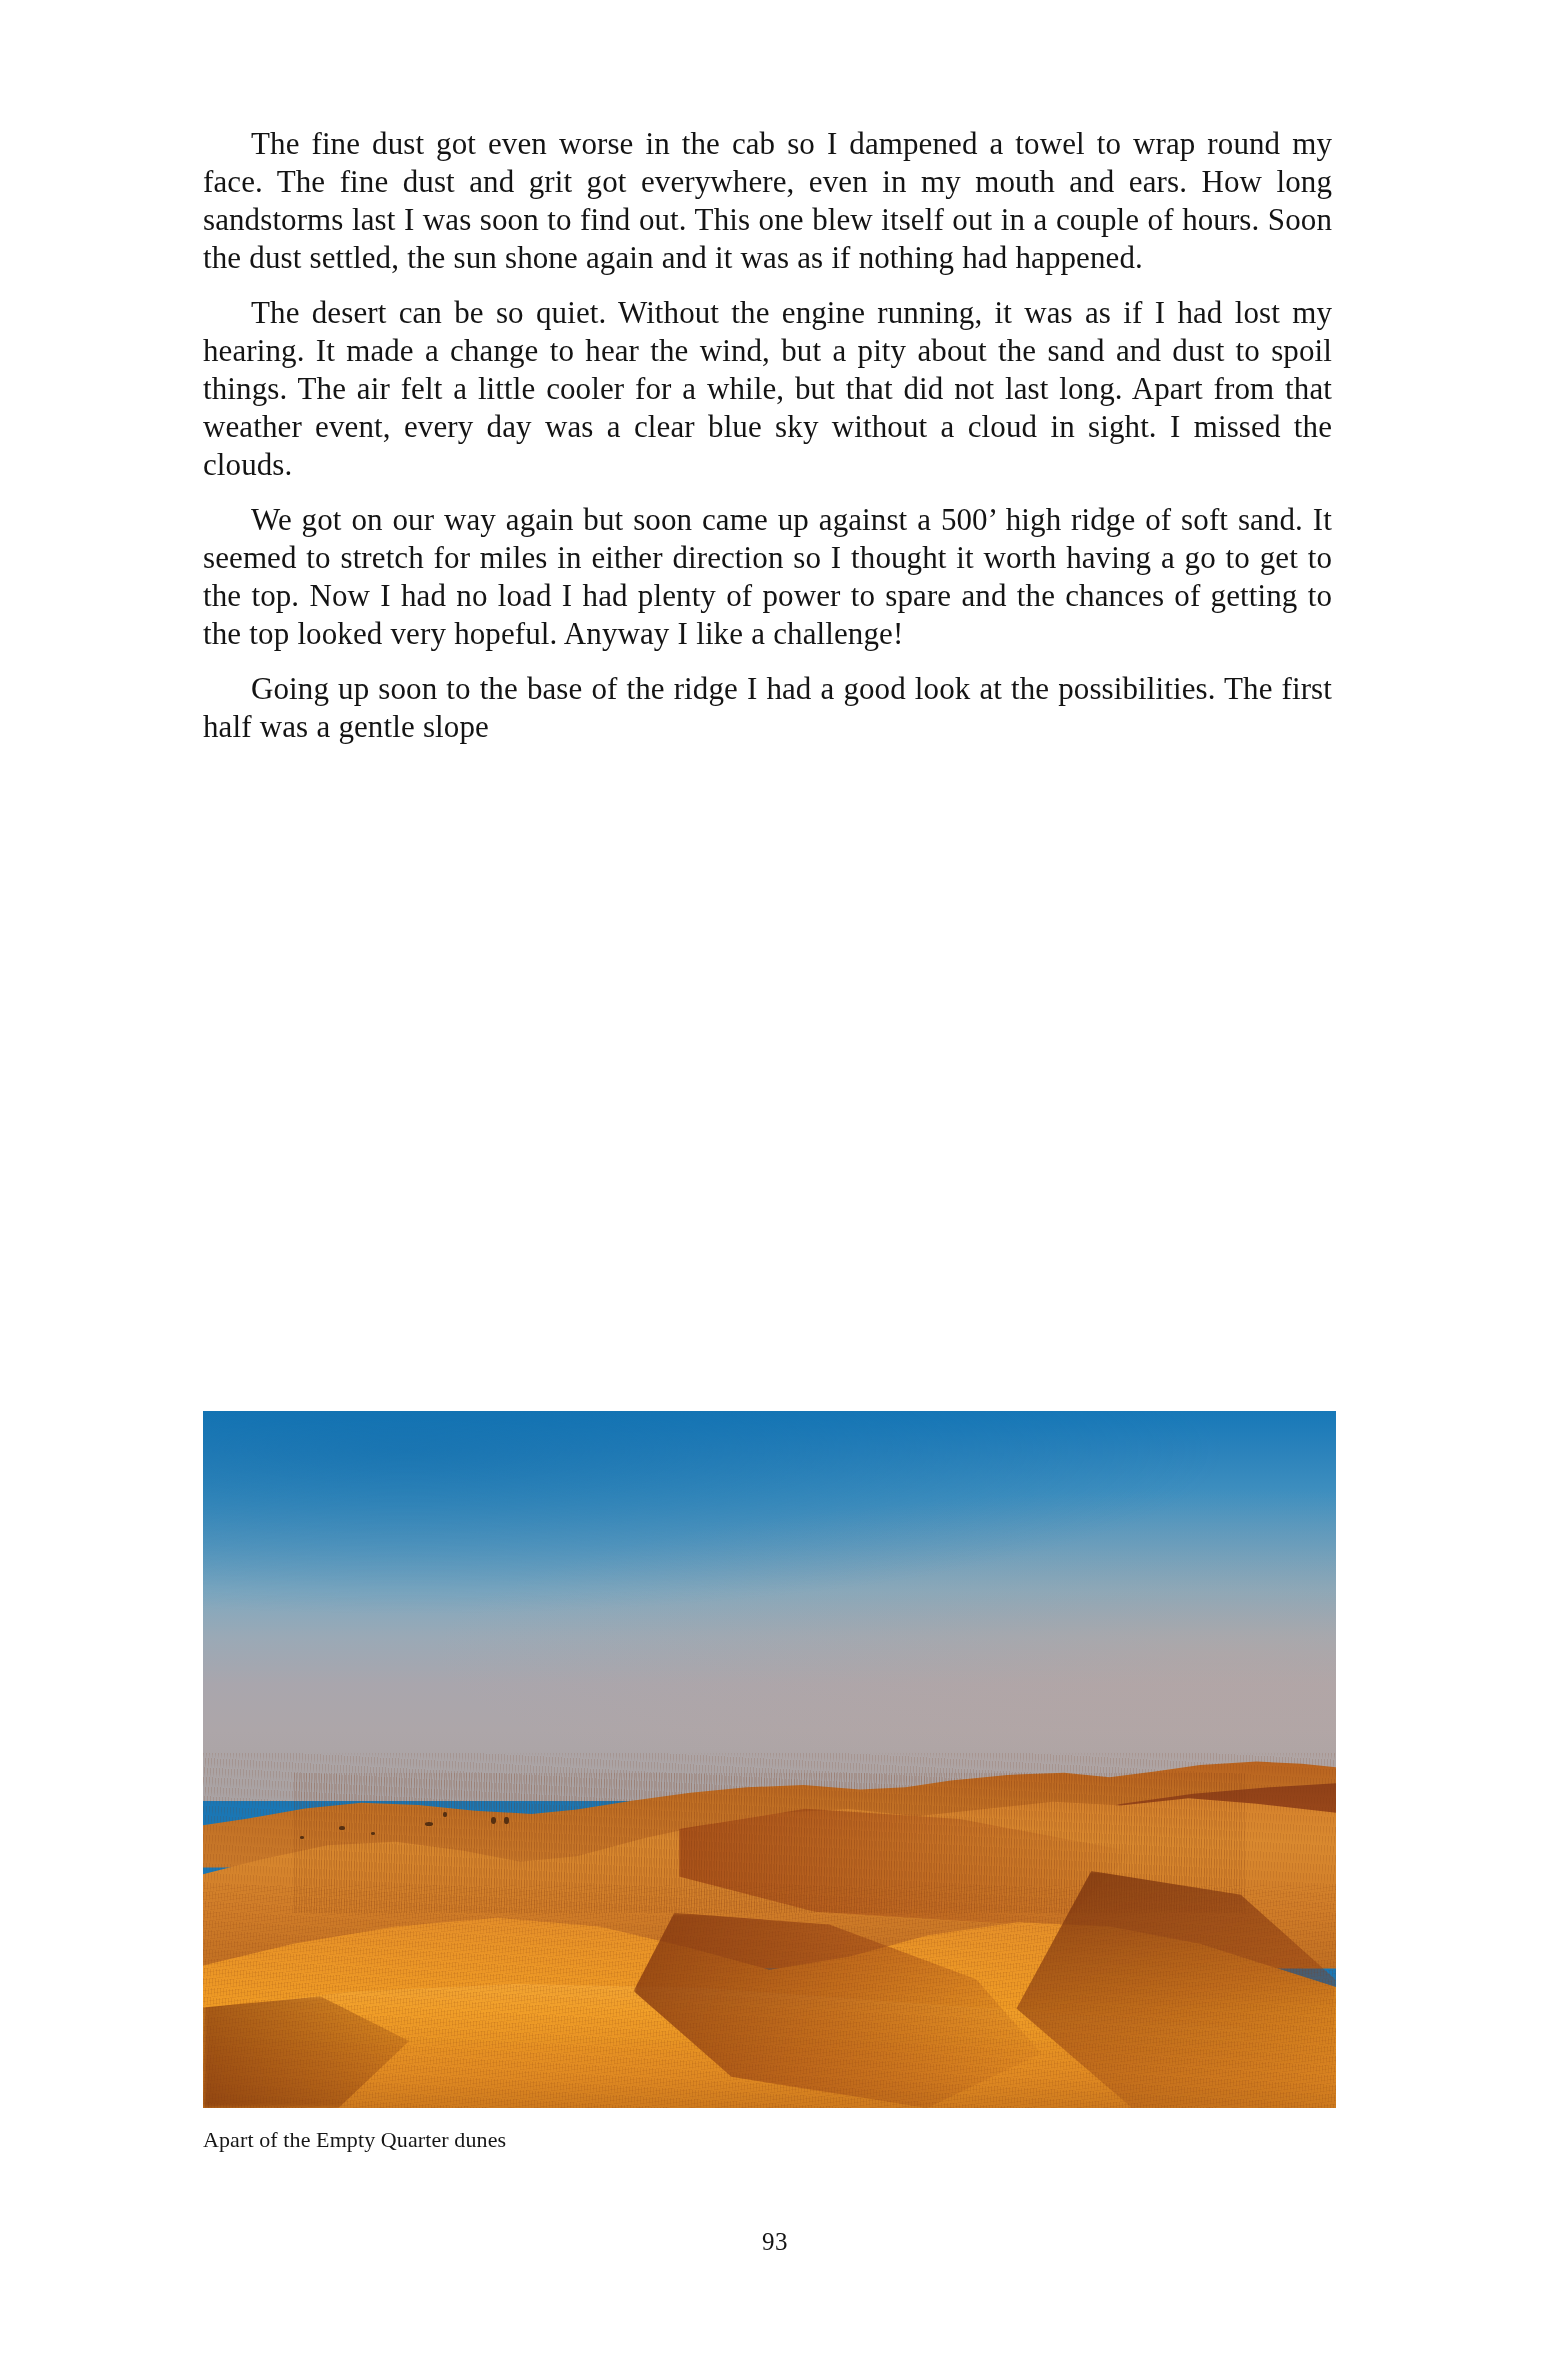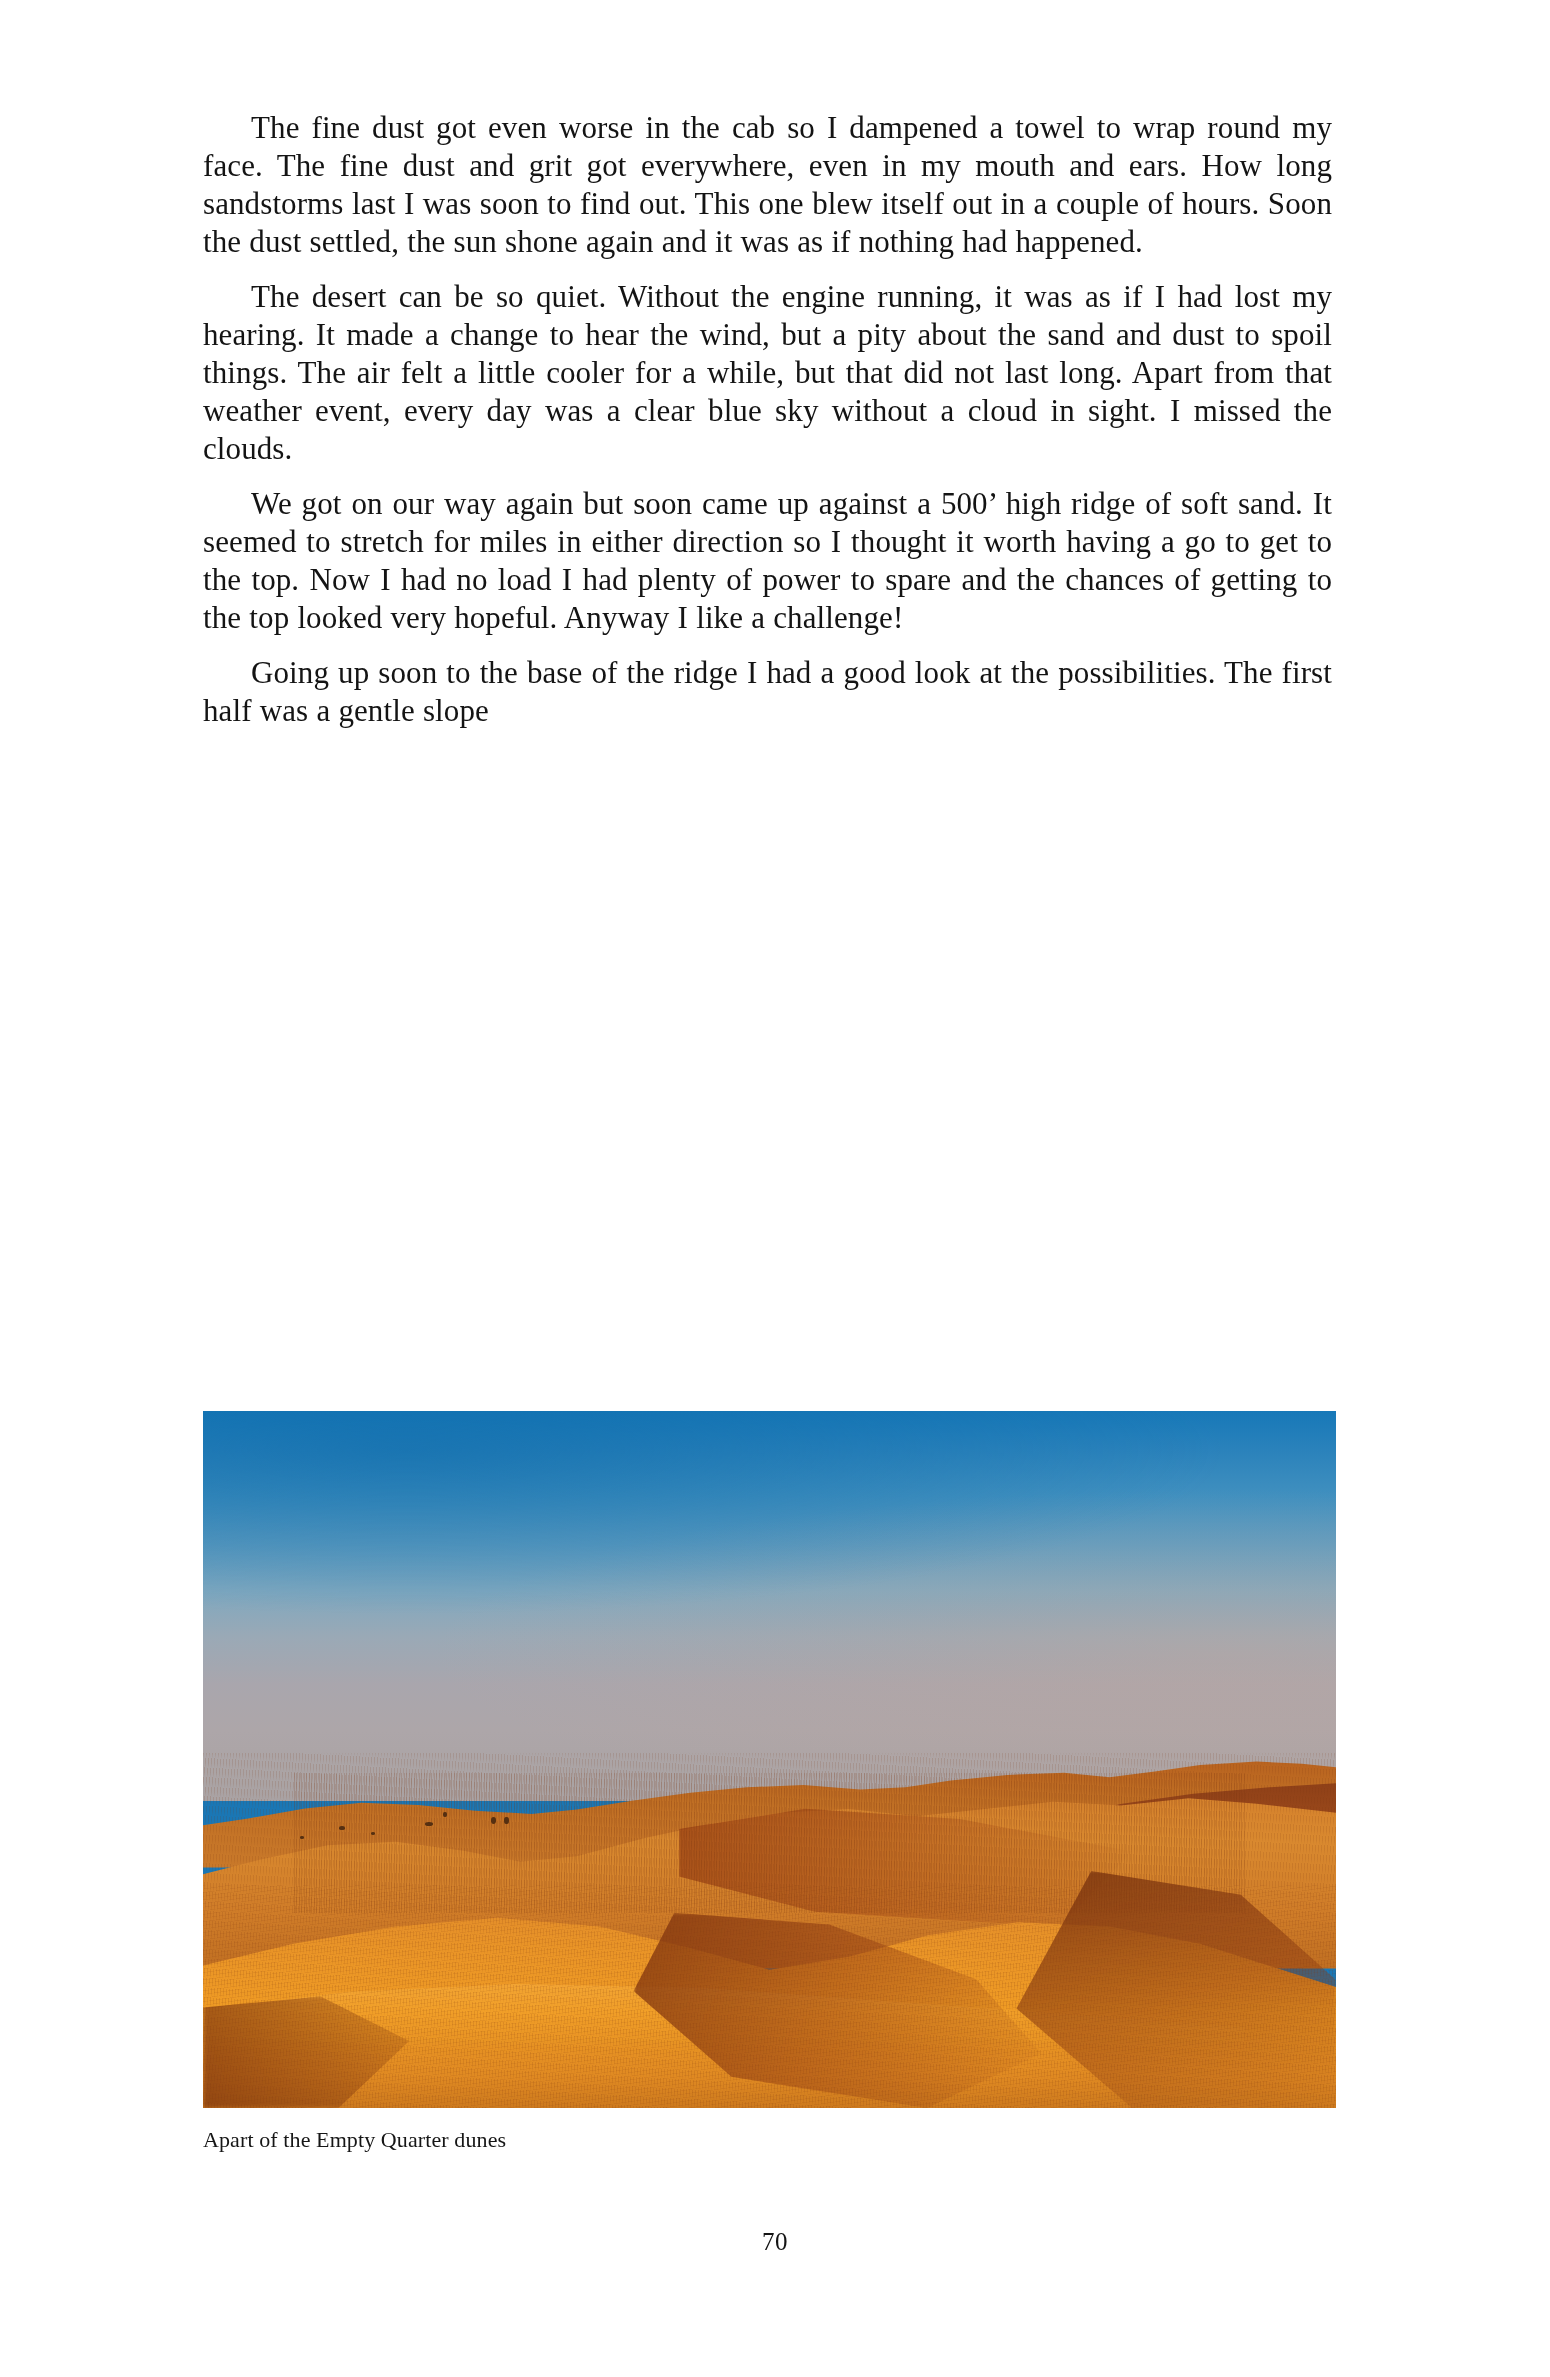--- a/index.html
+++ b/index.html
@@ -18,21 +18,21 @@
     height: 2377px;
     background: #ffffff;
     overflow: hidden;
     box-sizing: border-box;
   }
 
   
   .text-column {
     position: absolute;
     left: 203px;
-    top: 109px;
+    top: 125px;
     width: 1129px;
     font-family: Liberation Serif, serif;
   }
 
   .para {
     margin: 0;
     text-align: justify;
     text-justify: inter-word;
     font-size: 31px;
     line-height: 38px;
@@ -312,16 +312,16 @@
       <div class="speck" style="left:19.6%; top:58.9%; width:8px; height:4px;"></div>
       <div class="speck" style="left:25.4%; top:58.2%; width:5.6px; height:7px;"></div>
       <div class="speck" style="left:26.6%; top:58.3%; width:4.6px;  height:6.6px;"></div>
       <div class="speck" style="left:8.6%;  top:61.0%; width:4px;  height:2.5px;"></div>
       <div class="speck" style="left:21.2%; top:57.6%; width:3.6px;  height:4.6px;"></div>
     </div>
 
     <div class="caption">Apart of the Empty Quarter dunes</div>
   </div>
 
-  <div class="folio">70</div>
+  <div class="folio">93</div>
 
 </div>
 
 
 </body></html>

